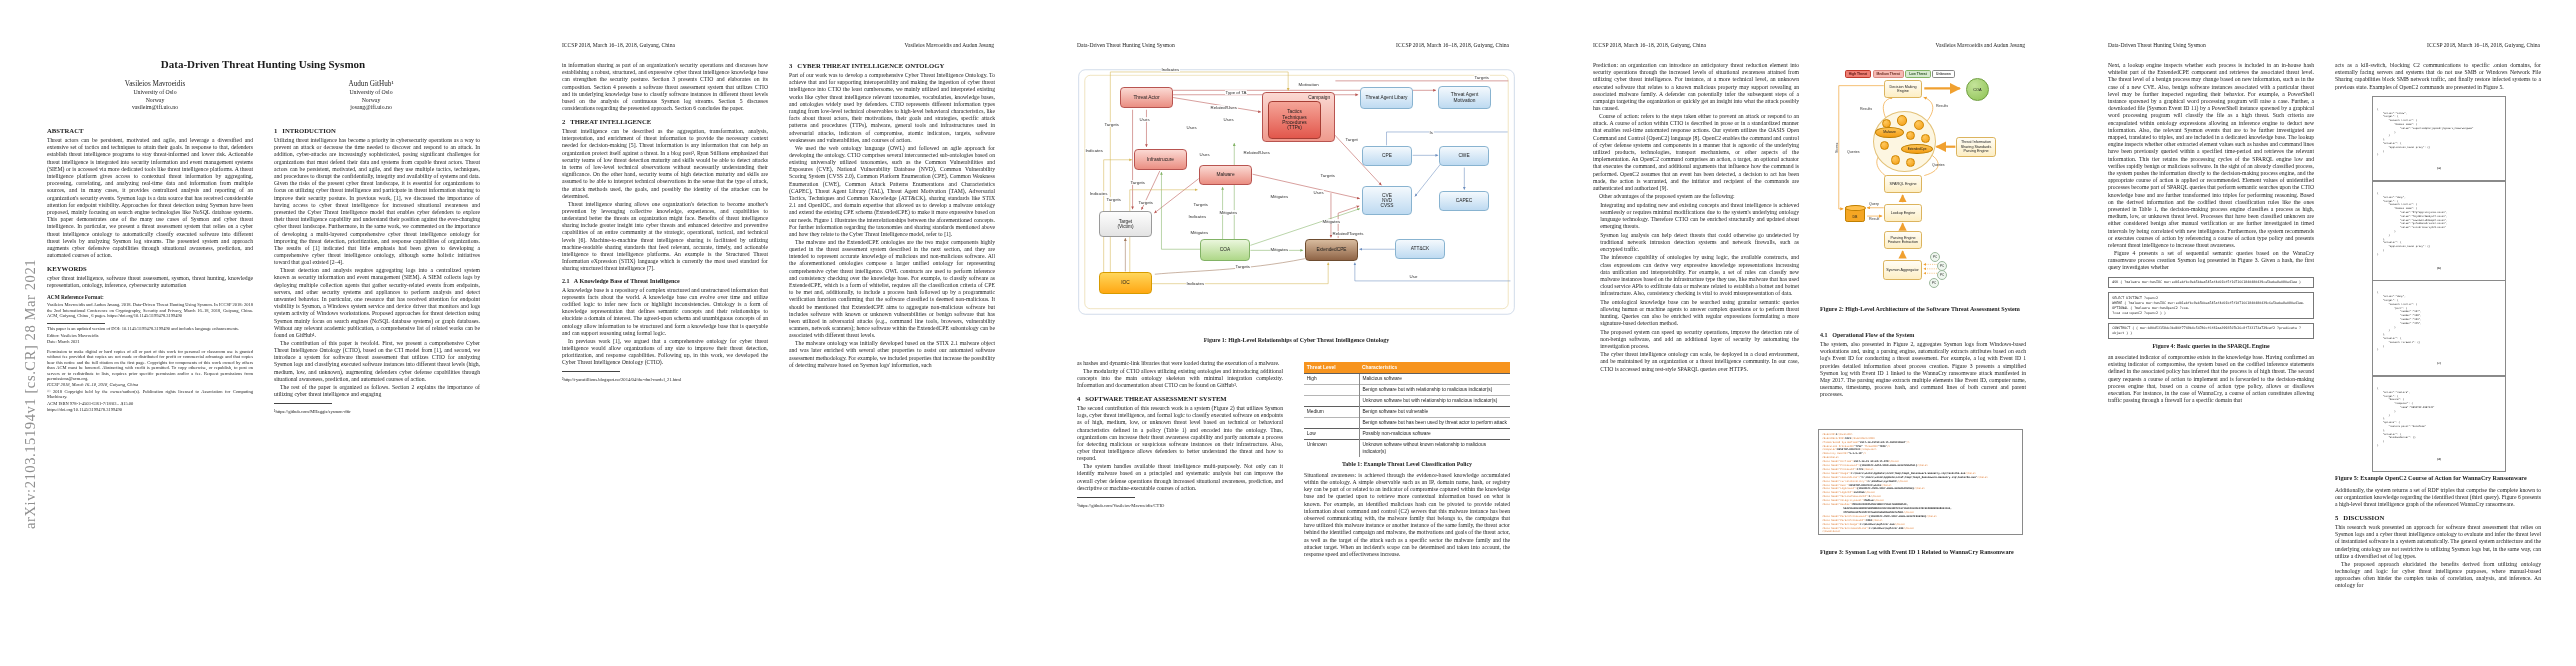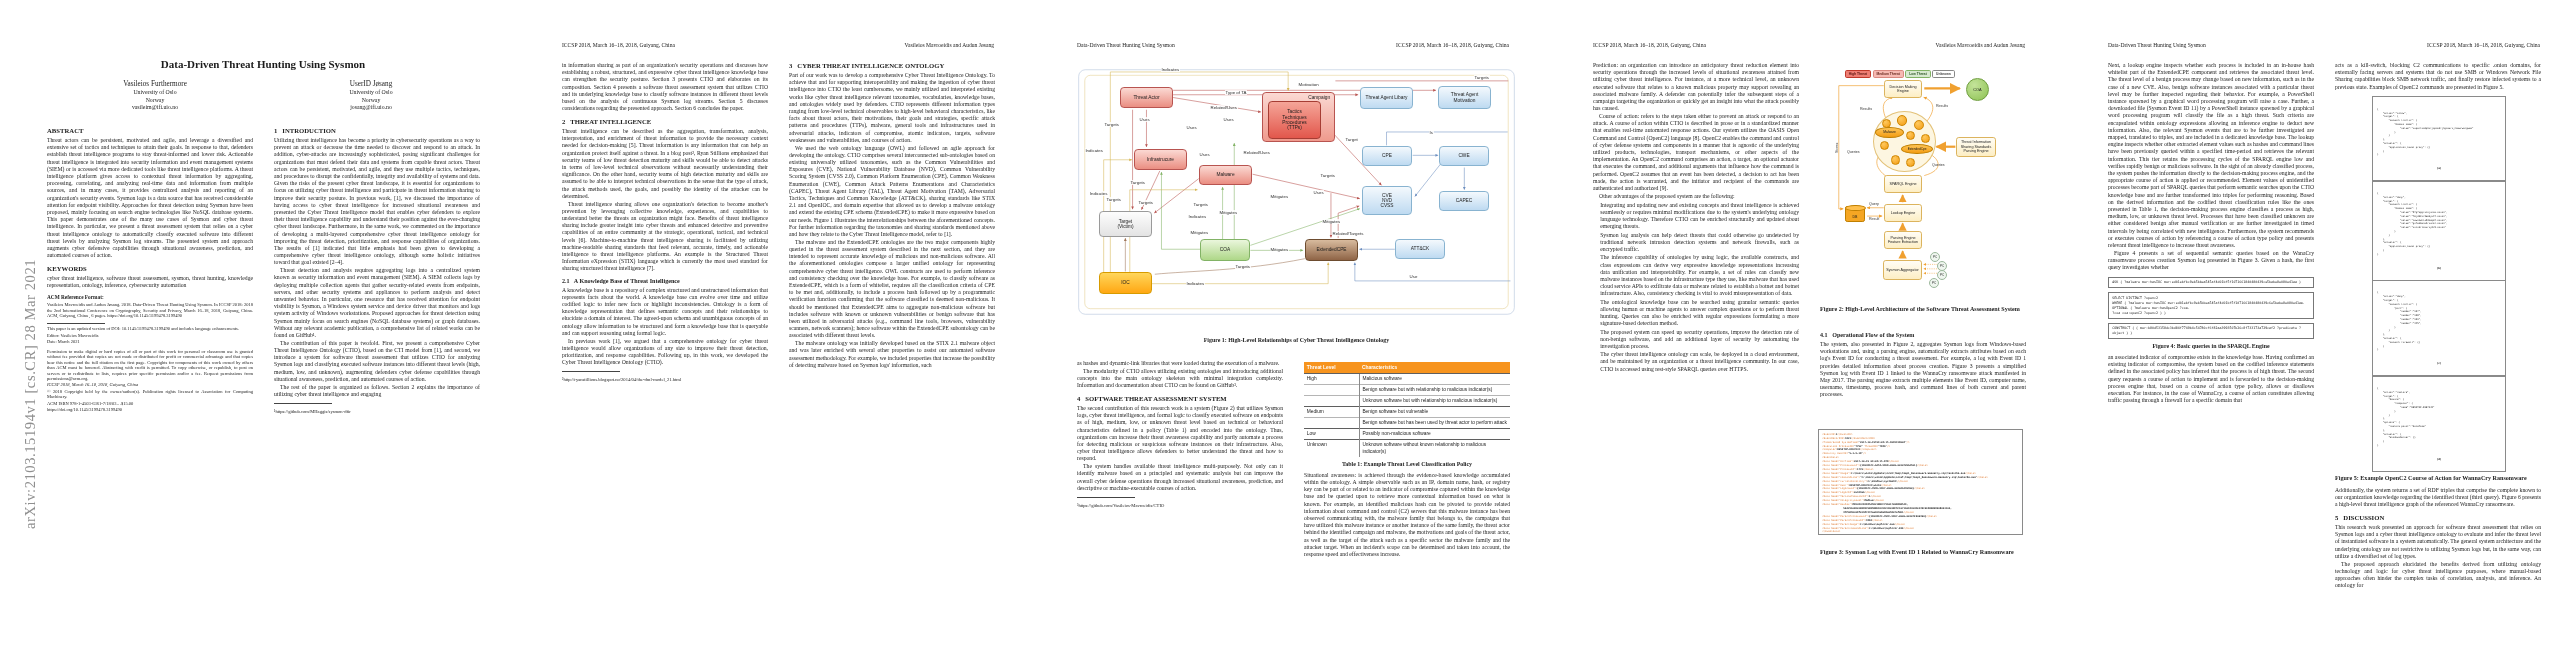--- a/index.html
+++ b/index.html
@@ -110,27 +110,27 @@
   .t1 tr.g td{border-top:0.9px solid #5f5f5f;}
 </style>
 </head>
 <body>
 
 <div class="page" style="left:0">
   <div class="arxiv">arXiv:2103.15194v1  [cs.CR]  28 Mar 2021</div>
   <h1 class="title">Data-Driven Threat Hunting Using Sysmon</h1>
   <div class="authors">
     <div class="ablk">
-      <div class="aname">Vasileios Furthermore</div>
+      <div class="aname">Vasileios Mavroeidis</div>
       <div>University of Oslo</div>
       <div>Norway</div>
       <div>vasileim@ifi.uio.no</div>
     </div>
     <div class="ablk">
-      <div class="aname">UserID Jøsang</div>
+      <div class="aname">Audun GitHub¹</div>
       <div>University of Oslo</div>
       <div>Norway</div>
       <div>josang@ifi.uio.no</div>
     </div>
   </div>
   <div class="col l" style="top:127px">
     <div class="h-sec" style="margin-top:0">ABSTRACT</div>
     <div>
         <p class="para">Threat actors can be persistent, motivated and agile, and leverage a diversified and extensive set of tactics and techniques to attain their goals. In response to that, defenders establish threat intelligence programs to stay threat-informed and lower risk. Actionable threat intelligence is integrated into security information and event management systems (SIEM) or is accessed via more dedicated tools like threat intelligence platforms. A threat intelligence platform gives access to contextual threat information by aggregating, processing, correlating, and analyzing real-time data and information from multiple sources, and in many cases, it provides centralized analysis and reporting of an organization's security events. Sysmon logs is a data source that has received considerable attention for endpoint visibility. Approaches for threat detection using Sysmon have been proposed, mainly focusing on search engine technologies like NoSQL database systems. This paper demonstrates one of the many use cases of Sysmon and cyber threat intelligence. In particular, we present a threat assessment system that relies on a cyber threat intelligence ontology to automatically classify executed software into different threat levels by analyzing Sysmon log streams. The presented system and approach augments cyber defensive capabilities through situational awareness, prediction, and automated courses of action.</p>
       </div>

